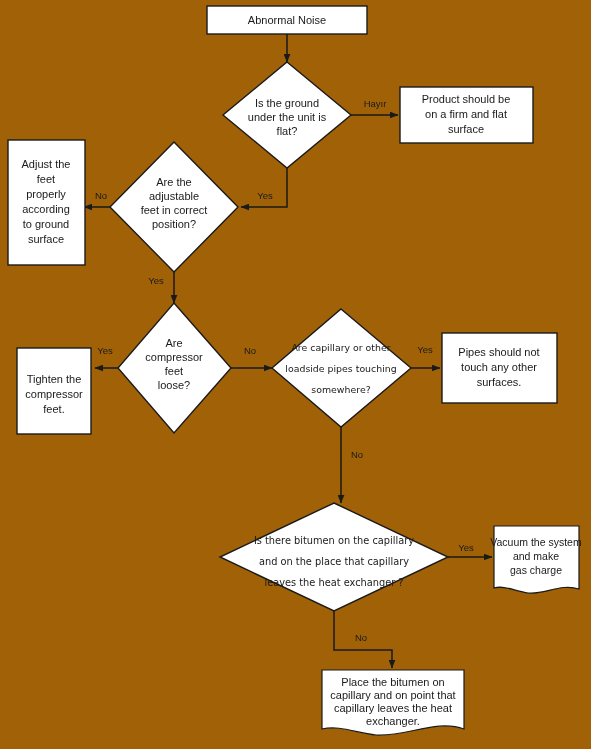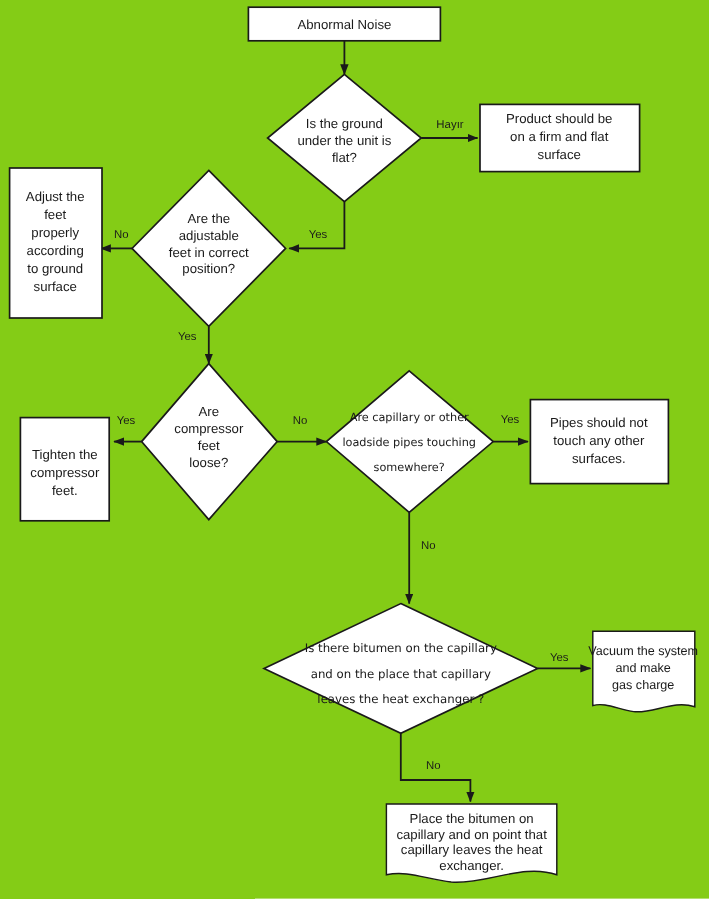--- a/index.html
+++ b/index.html
@@ -7,21 +7,21 @@
     padding: 0;
     background: #ffffff;
   }
   body {
     font-family: "Liberation Sans", sans-serif;
   }
   #flowchart-root {
     position: relative;
     width: 591px;
     height: 749px;
-    background: #84cc16;
+    background: #a16207;
     overflow: hidden;
   }
   svg.chart-svg {
     display: block;
     width: 591px;
     height: 749px;
   }
   .shape-outline {
     fill: #ffffff;
     stroke: #1a1a1a;

